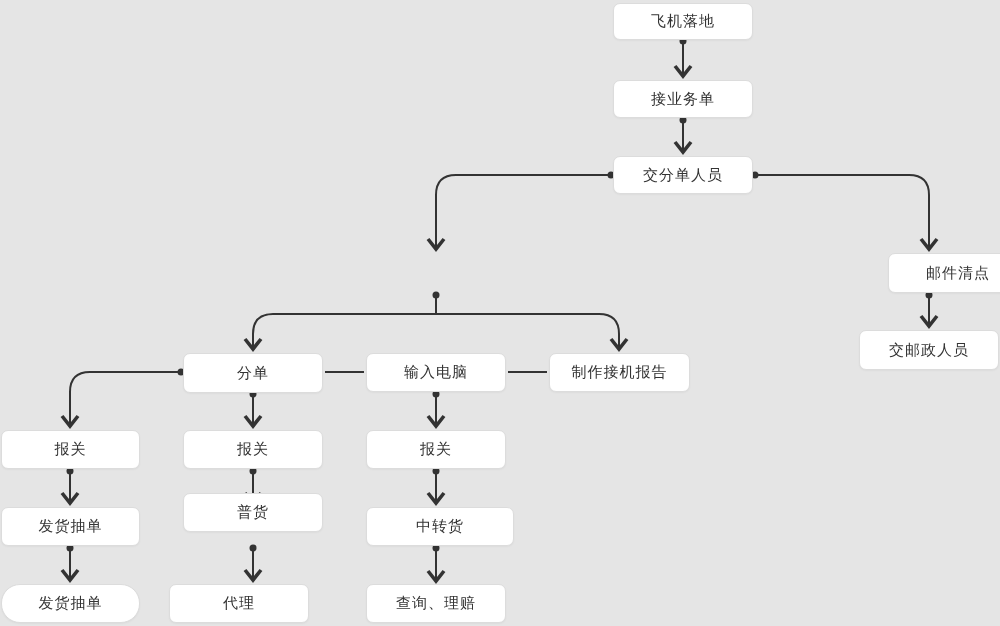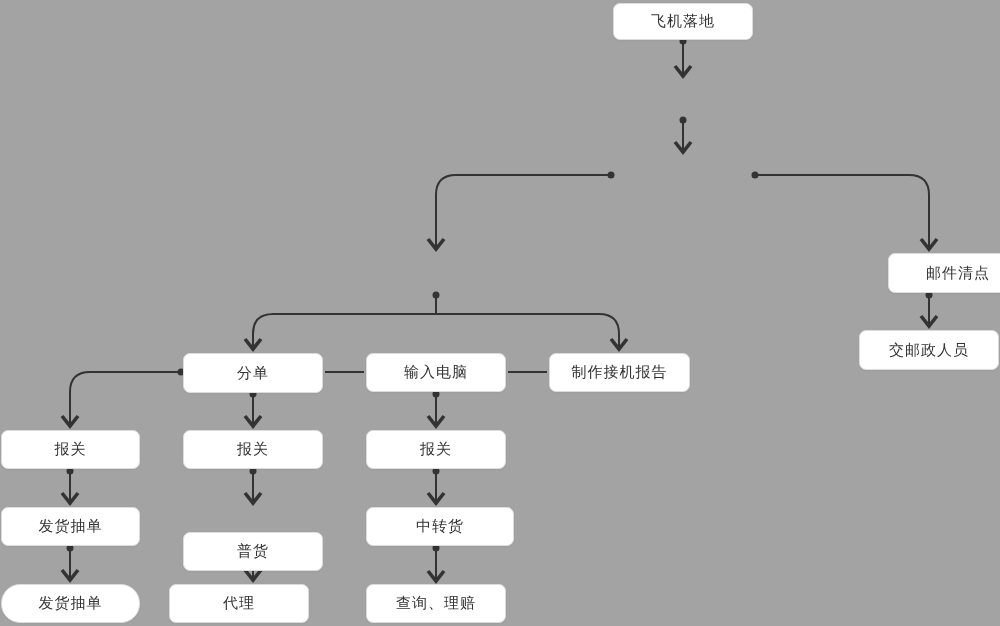--- a/index.html
+++ b/index.html
@@ -5,21 +5,21 @@
   html, body {
     margin: 0;
     padding: 0;
     background: #ffffff;
     font-family: "Liberation Sans", "DejaVu Sans", sans-serif;
   }
   .canvas {
     position: relative;
     width: 1000px;
     height: 626px;
-    background: #a3a3a3;
+    background: #e5e5e5;
     overflow: hidden;
   }
   .edges-layer {
     position: absolute;
     left: 0;
     top: 0;
     width: 1000px;
     height: 626px;
   }
   .node {
@@ -83,28 +83,30 @@
     <path d="M508,372 L547,372"></path>
     <path d="M70,471 L70,503" marker-end="url(#arrow)"></path>
     <path d="M253,471 L253,503" marker-end="url(#arrow)"></path>
     <path d="M436,471 L436,503" marker-end="url(#arrow)"></path>
     <path d="M70,548 L70,580" marker-end="url(#arrow)"></path>
     <path d="M253,548 L253,580" marker-end="url(#arrow)"></path>
     <path d="M436,548 L436,581" marker-end="url(#arrow)"></path>
   </svg>
 
   <div class="node" style="left:613px; top:3px;   width:140px; height:37px;">飞机落地</div>
+  <div class="node" style="left:613px; top:80px;  width:140px; height:38px;">接业务单</div>
+  <div class="node" style="left:613px; top:156px; width:140px; height:38px;">交分单人员</div>
   <div class="node" style="left:859px; top:253px; width:140px; height:40px;margin-left:29px;">邮件清点</div>
   <div class="node" style="left:859px; top:330px; width:140px; height:40px;">交邮政人员</div>
   <div class="node" style="left:183px; top:353px; width:140px; height:40px;">分单</div>
   <div class="node" style="left:366px; top:353px; width:140px; height:39px;">输入电脑</div>
   <div class="node" style="left:549px; top:353px; width:141px; height:39px;text-align:right;">制作接机报告</div>
   <div class="node" style="left:1px;   top:430px; width:139px; height:39px;">报关</div>
   <div class="node" style="left:183px; top:430px; width:140px; height:39px;">报关</div>
   <div class="node" style="left:366px; top:430px; width:140px; height:39px;">报关</div>
   <div class="node" style="left:1px;   top:507px; width:139px; height:39px;">发货抽单</div>
-  <div class="node" style="left:183px; top:532px; width:140px; height:39px;">普货</div>
+  <div class="node" style="left:183px; top:493px; width:140px; height:39px;">普货</div>
   <div class="node" style="left:366px; top:507px; width:148px; height:39px;">中转货</div>
   <div class="node" style="left:1px;   top:584px; width:139px; height:39px;border-radius:19px;">发货抽单</div>
   <div class="node" style="left:169px; top:584px; width:140px; height:39px;">代理</div>
   <div class="node" style="left:366px; top:584px; width:140px; height:39px;">查询、理赔</div>
 
 </div>
 
 </body></html>

